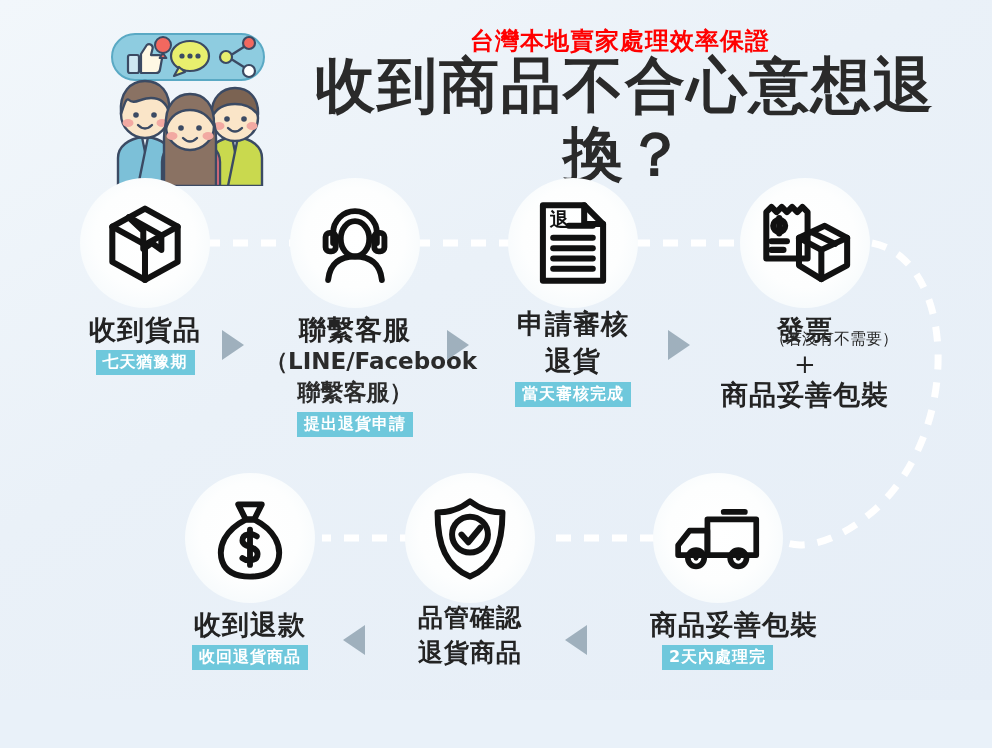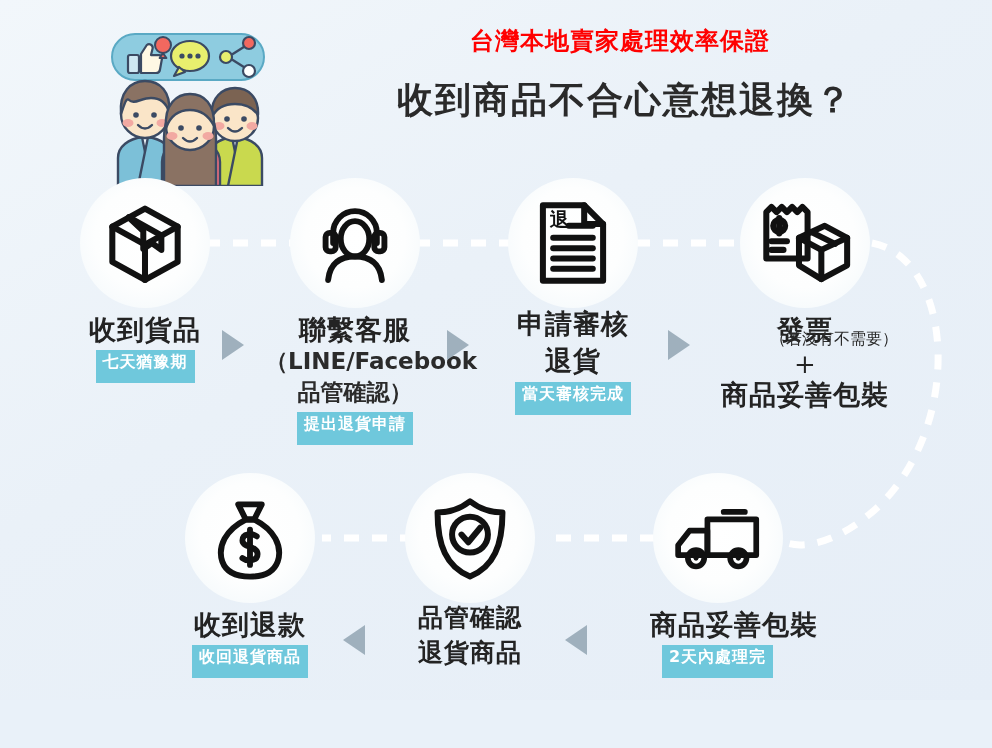--- a/index.html
+++ b/index.html
@@ -10,42 +10,42 @@
     color:#1b1b1b;
     -webkit-font-smoothing:antialiased;
   }
   #stage{position:relative;width:992px;height:700px;overflow:hidden;
     background:linear-gradient(150deg,#f2f7fb 0%,#eaf1f8 42%,#e6eef7 100%);}
 
   
   .brand-logo{position:absolute;left:100px;top:18px;width:180px;height:168px;}
   .head-sub{position:absolute;left:290px;top:28px;width:660px;text-align:center;
     color:#ff0000;font-size:24px;font-weight:700;letter-spacing:1px;line-height:1.1;}
-  .head-title{position:absolute;left:280px;top:82px;width:690px;text-align:center;
-    color:#2a2a2a;font-size:36px;font-weight:700;letter-spacing:2px;line-height:1.15;
-    font-family:Liberation Mono, monospace;}
+  .head-title{position:absolute;left:280px;top:52px;width:690px;text-align:center;
+    color:#2a2a2a;font-size:60px;font-weight:700;letter-spacing:2px;line-height:1.15;
+    font-family:Liberation Serif, serif;}
 
   
   .conn-svg{position:absolute;left:0;top:0;width:992px;height:748px;pointer-events:none;}
 
   
   .step{position:absolute;text-align:center;}
   .disc{position:relative;width:130px;height:130px;margin:0 auto;border-radius:50%;
     background:radial-gradient(circle at 50% 46%,#ffffff 0%,#fdfefe 52%,#f6fafc 78%,rgba(240,246,251,0) 100%);
     display:flex;align-items:center;justify-content:center;}
   .disc svg{display:block;}
   .lbl{font-family:"DejaVu Serif","Liberation Serif",serif;
     font-size:27px;font-weight:700;color:#232323;line-height:1.16;letter-spacing:1px;
     white-space:nowrap;margin-top:6px;}
   .lbl.small{font-size:25px;}
   .sub{font-size:23px;color:#2b2b2b;line-height:1.2;letter-spacing:0px;margin-top:3px;
     font-family:"DejaVu Sans","Liberation Sans",sans-serif;font-weight:bold;}
   .paren{font-size:16px;color:#2b2b2b;font-family:"DejaVu Sans","Liberation Sans",sans-serif;}
   .badge{display:inline-block;background:#6fc8dc;color:#ffffff;font-weight:700;
-    font-size:16px;letter-spacing:1px;padding:2px 7px 11px;line-height:1.25;
+    font-size:16px;letter-spacing:1px;padding:2px 7px 3px;line-height:1.25;
     white-space:nowrap;margin-top:5px;
     font-family:"DejaVu Sans","Liberation Sans",sans-serif;}
   .plus{font-size:26px;color:#232323;line-height:1;margin:1px 0 0;
     font-family:"DejaVu Serif","Liberation Serif",serif;}
 
   .tri{position:absolute;width:0;height:0;}
   .tri.r{border-left:22px solid #9fb0bd;border-top:15px solid transparent;border-bottom:15px solid transparent;}
   .tri.l{border-right:22px solid #9fb0bd;border-top:15px solid transparent;border-bottom:15px solid transparent;}
 
   .ico{stroke:#111;stroke-width:7;fill:none;stroke-linecap:round;stroke-linejoin:round;}
@@ -156,21 +156,21 @@
           <path d="M24 50 L24 38 A26 26 0 0 1 76 38 L76 50"></path>
           <rect x="15" y="38" width="12" height="22" rx="5"></rect>
           <rect x="73" y="38" width="12" height="22" rx="5"></rect>
           <path d="M50 24 A17 21 0 0 0 50 66 A17 21 0 0 0 50 24 Z"></path>
           <path d="M18 94 C 20 74, 33 66, 50 66 C 67 66, 80 74, 82 94"></path>
         </g>
       </svg>
     </div>
     <div class="lbl">聯繫客服</div>
     <div class="sub">（LINE/Facebook</div>
-    <div class="sub">品管確認）</div>
+    <div class="sub">聯繫客服）</div>
     <div><span class="badge">提出退貨申請</span></div>
   </div>
   <div class="tri r" style="left:447px;top:330px;"></div>
 
   <div class="step" style="left:508px;top:178px;width:130px;">
     <div class="disc">
       <svg width="78" height="86" viewBox="0 0 90 100">
         <g class="ico">
           <path d="M10 6 L58 6 L80 28 L80 94 L10 94 Z"></path>
           <path d="M58 6 L58 28 L80 28"></path>

